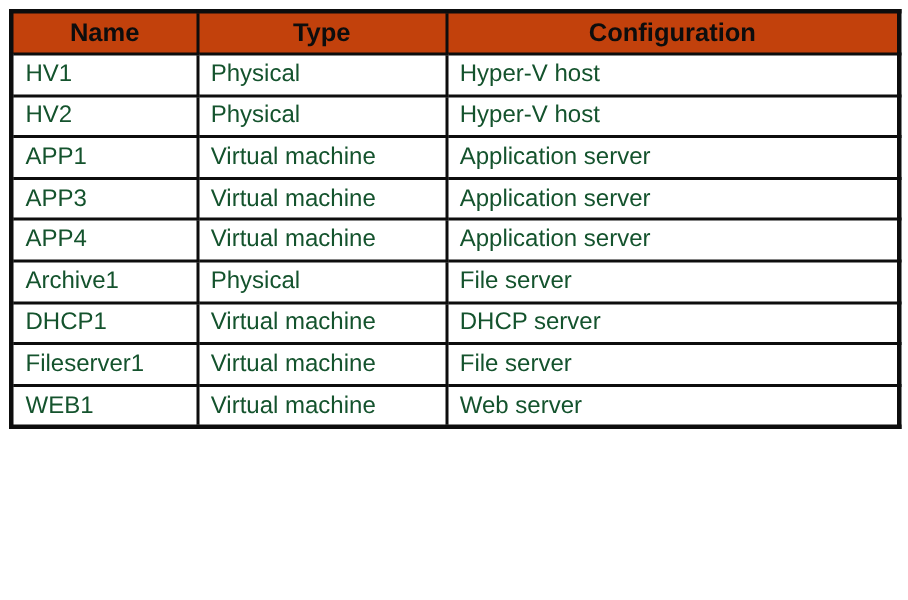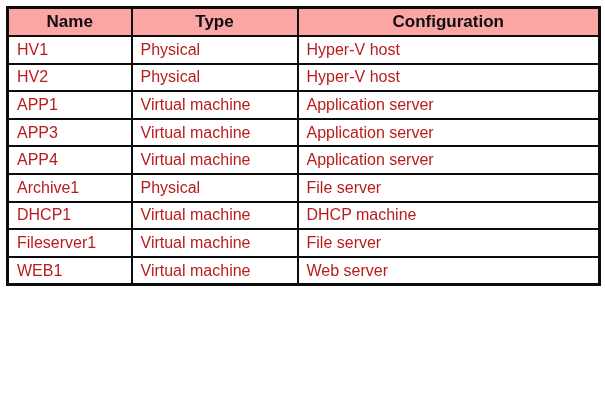--- a/index.html
+++ b/index.html
@@ -20,31 +20,31 @@
     width: 592px;
     table-layout: fixed;
     background: #ffffff;
     border: 3px solid #0d0d0d;
   }
   table.server-table col.col-name   { width: 124px; }
   table.server-table col.col-type   { width: 166px; }
   table.server-table col.col-config { width: 302px; }
   table.server-table th {
     border: 2px solid #0d0d0d;
-    background: #fca5a5;
+    background: #c2410c;
     color: #0d0d0d;
     font-weight: bold;
     font-size: 17px;
     text-align: center;
     height: 24px;
     padding: 1px 4px;
   }
   table.server-table td {
     border: 2px solid #0d0d0d;
-    color: #b91c1c;
+    color: #14532d;
     font-size: 16px;
     text-align: left;
     height: 23.6px;
     padding: 1px 4px 1px 8px;
     white-space: nowrap;
     overflow: hidden;
   }
 </style>
 </head>
 <body>
@@ -90,21 +90,21 @@
           <td>Application server</td>
         </tr>
         <tr>
           <td>Archive1</td>
           <td>Physical</td>
           <td>File server</td>
         </tr>
         <tr>
           <td>DHCP1</td>
           <td>Virtual machine</td>
-          <td>DHCP machine</td>
+          <td>DHCP server</td>
         </tr>
         <tr>
           <td>Fileserver1</td>
           <td>Virtual machine</td>
           <td>File server</td>
         </tr>
         <tr>
           <td>WEB1</td>
           <td>Virtual machine</td>
           <td>Web server</td>

